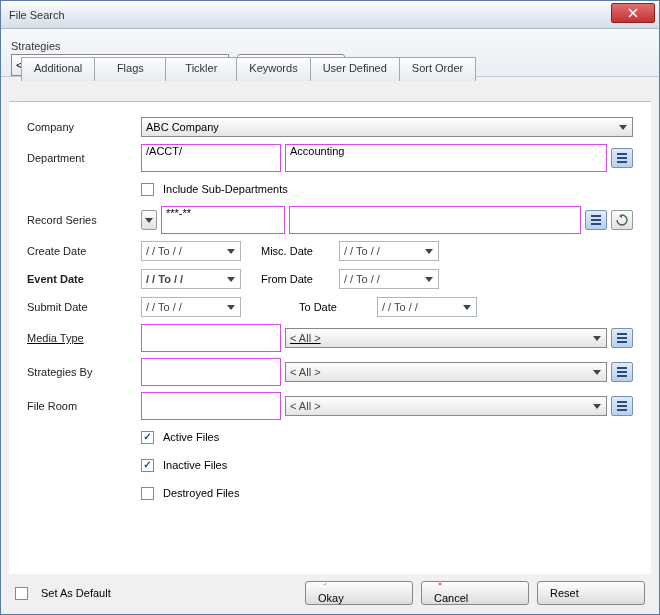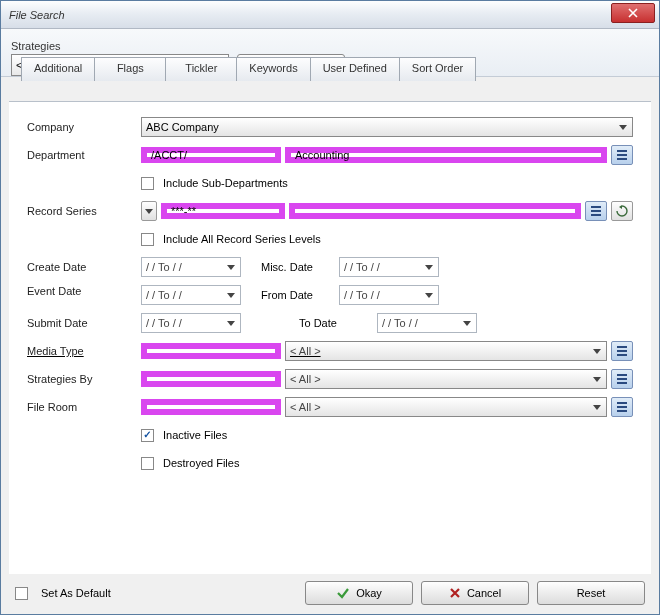--- a/index.html
+++ b/index.html
@@ -1,38 +1,38 @@
 <!DOCTYPE html>
 <html><head>
 <meta charset="utf-8">
 <style>
   * { box-sizing: border-box; font-family: Tahoma, Arial, sans-serif; font-size: 11px; }
   body { margin: 0; background: #c8d6e8; }
   .window { width: 660px; height: 615px; background: #f0f0f0; border: 1px solid #5a7ca0; position: relative; }
   .titlebar { height: 28px; background: linear-gradient(#fdfefe,#e8edf3 45%,#d7dee8); display:flex; align-items:center; padding-left:8px; border-bottom:1px solid #b0b8c4; }
-  .titlebar .title { color:#333;font-style:italic; }
+  .titlebar .title { color:#333; }
   .closebtn { position:absolute; top:2px; right:4px; width:44px; height:20px; background: linear-gradient(#e07070,#c73030); border:1px solid #8a2020; border-radius:2px; display:flex; align-items:center; justify-content:center; }
   .closebtn svg { width:10px; height:10px; }
   .toolbar { height:48px; padding:4px 10px 0 10px; background: linear-gradient(#f7f9fb,#e9eef4); border-bottom:1px solid #c4ccd6; display:flex; align-items:flex-end; gap:8px;}
   .toolbar .group { display:flex; flex-direction:column; }
   .toolbar label { color:#333; margin-bottom:2px; }
   .toolbar .spacer { flex:1; }
   .combo { height:22px; border:1px solid #888; background: linear-gradient(#fff,#e8e8e8); padding:0 4px; display:flex; align-items:center; position:relative; }
   .combo .arrow { position:absolute; right:2px; top:2px; width:16px; height:16px; display:flex; align-items:center; justify-content:center; }
-  .btn { height:22px; border:1px solid #888; background: linear-gradient(#fefefe,#dcdcdc); border-radius:3px; display:flex; align-items:center; justify-content:center; padding:0 12px; gap:6px;}
+  .btn { height:22px; border:1px solid #888; background: linear-gradient(#fefefe,#dcdcdc); border-radius:3px; display:flex; align-items:flex-start; justify-content:center; padding:0 12px; gap:6px;flex-direction:column;}
   .btn.wide { width:108px; }
   .content { position:absolute; left:8px; right:8px; top:78px; bottom:40px; background:#fff; border-top:1px solid #b8c0ca; }
   .tabs { display:flex; height:24px; position:absolute; top:-24px; left:12px; }
   .tab { border:1px solid #a0a8b2; border-bottom:none; background: linear-gradient(#fdfdfe,#e6eaef); padding:4px 12px 0 12px; margin-right:-1px; min-width:72px; text-align:center; color:#333; }
   .tab.active { background:#fff; height:25px; margin-top:-1px; z-index:2; position:relative; }
   .form { padding:14px 18px; }
   .row { display:flex; align-items:center; margin-bottom:6px; min-height:22px; }
   .lbl { width:114px; color:#222; }
   .field { flex:1; display:flex; align-items:center; gap:4px; }
-  .input { height:16px; border:6px solid #d946ef; background:#fff; padding:0 4px; display:flex; align-items:center; }
+  .input { height:28px; border:1px solid #d946ef; background:#fff; padding:0 4px; display:flex; align-items:flex-start; }
   .select { height:20px; border:1px solid #888; background: linear-gradient(#fff,#e4e4e4); padding:0 4px; display:flex; align-items:center; position:relative; }
   .select .arrow, .datesel .arrow { position:absolute; right:2px; width:14px; display:flex; align-items:center; justify-content:center; }
   .iconbtn { width:22px; height:20px; border:1px solid #7890b8; background: linear-gradient(#e0ecf8,#b8d0ec); border-radius:2px; display:flex; align-items:center; justify-content:center; }
   .iconbtn.plain { background: linear-gradient(#fefefe,#e0e0e0); border-color:#999; }
   .checkbox { width:13px; height:13px; border:1px solid #888; background:#fff; margin-right:5px; display:inline-flex; align-items:center; justify-content:center; }
   .checkbox.checked::after { content:"✓"; font-size:10px; color:#1050a0; font-weight:bold; line-height:1; }
   .daterow { display:flex; align-items:center; gap:20px; }
   .datesel { width:100px; height:20px; border:1px solid #aeb6c0; background:#fff; padding:0 4px; display:flex; align-items:center; gap:3px; font-size:10px; color:#444; position:relative;}
   .footer { position:absolute; left:8px; right:8px; bottom:6px; height:30px; display:flex; align-items:center; gap:8px; padding:0 6px;}
   .footer .btn { width:108px; height:24px; }
@@ -143,27 +143,20 @@
           </div>
           <div class="iconbtn plain">
             <svg width="12" height="12" viewBox="0 0 12 12">
                 <path d="M6 1 A5 5 0 1 1 1 6" fill="none" stroke="#3a6a3a" stroke-width="1.4"></path>
                 <path d="M6 -1 L6 3 L3 1 Z" fill="#3a6a3a" transform="translate(0,1)"></path>
               </svg>
           </div>
         </div>
       </div>
 
-      <div class="row">
-        <div class="lbl"></div>
-        <div class="field">
-          <span class="checkbox"></span>
-          <span>Include All Record Series Levels</span>
-        </div>
-      </div>
 
       <div class="row daterow" style="margin-top:6px;">
         <div style="display:flex;align-items:center;">
           <div class="lbl">Create Date</div>
           <div class="datesel">
               <span> /  /      To    /  /</span>
               <span class="arrow">
                 <span class="chev"></span>
               </span>
             </div>
@@ -173,21 +166,21 @@
           <div class="datesel">
               <span> /  /      To    /  /</span>
               <span class="arrow">
                 <span class="chev"></span>
               </span>
             </div>
         </div>
       </div>
 
       <div class="row daterow">
-        <div style="display:flex;">
+        <div style="display:flex;align-items:center;font-weight:bold;">
           <div class="lbl">Event Date</div>
           <div class="datesel">
               <span> /  /      To    /  /</span>
               <span class="arrow">
                 <span class="chev"></span>
               </span>
             </div>
         </div>
         <div style="display:flex;align-items:center;">
           <div style="width:78px;">From Date</div>
@@ -274,20 +267,27 @@
           <div class="iconbtn">
               <svg width="12" height="12">
                 <rect x="1" y="1" width="10" height="2" fill="#2a4a80"></rect>
                 <rect x="1" y="5" width="10" height="2" fill="#2a4a80"></rect>
                 <rect x="1" y="9" width="10" height="2" fill="#2a4a80"></rect>
               </svg>
             </div>
         </div>
       </div>
 
+      <div class="row" style="margin-top:6px;">
+        <div class="lbl"></div>
+        <div class="field">
+            <span class="checkbox checked"></span>
+            <span>Active Files</span>
+          </div>
+      </div>
       <div class="row">
         <div class="lbl"></div>
         <div class="field">
             <span class="checkbox checked"></span>
             <span>Inactive Files</span>
           </div>
       </div>
       <div class="row">
         <div class="lbl"></div>
         <div class="field">

